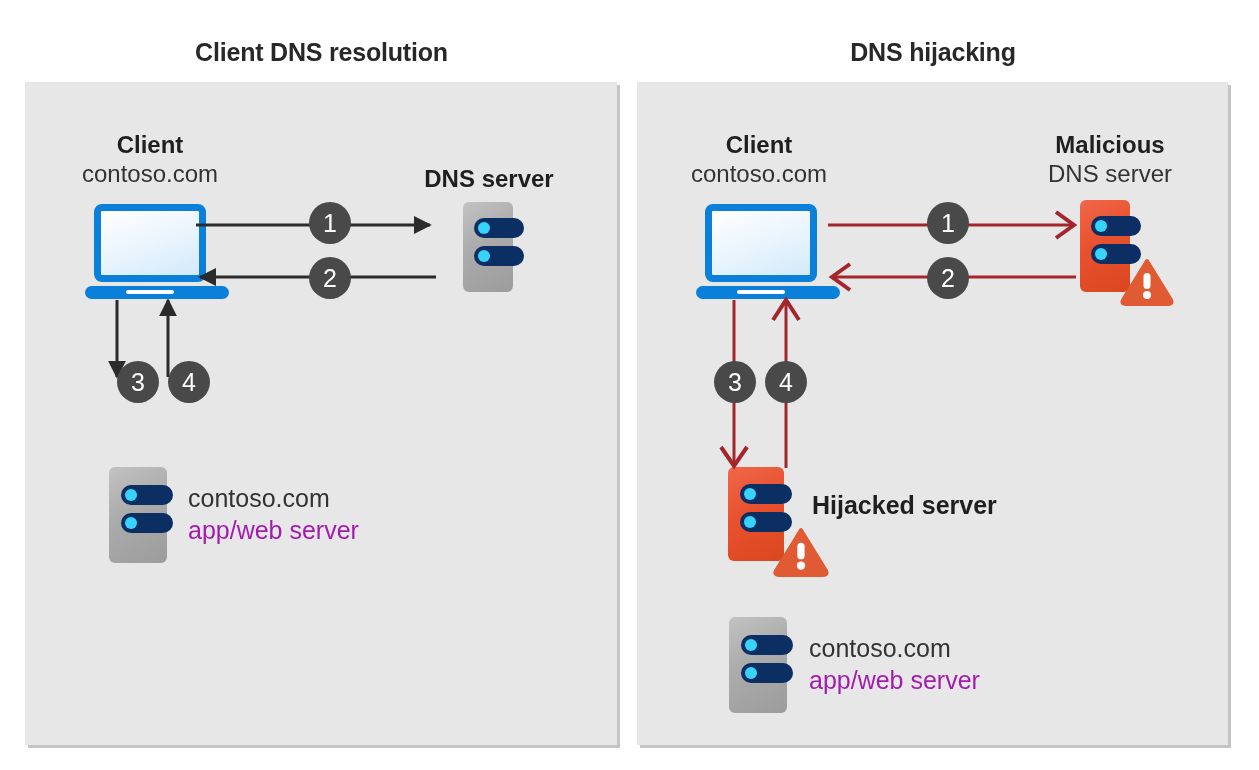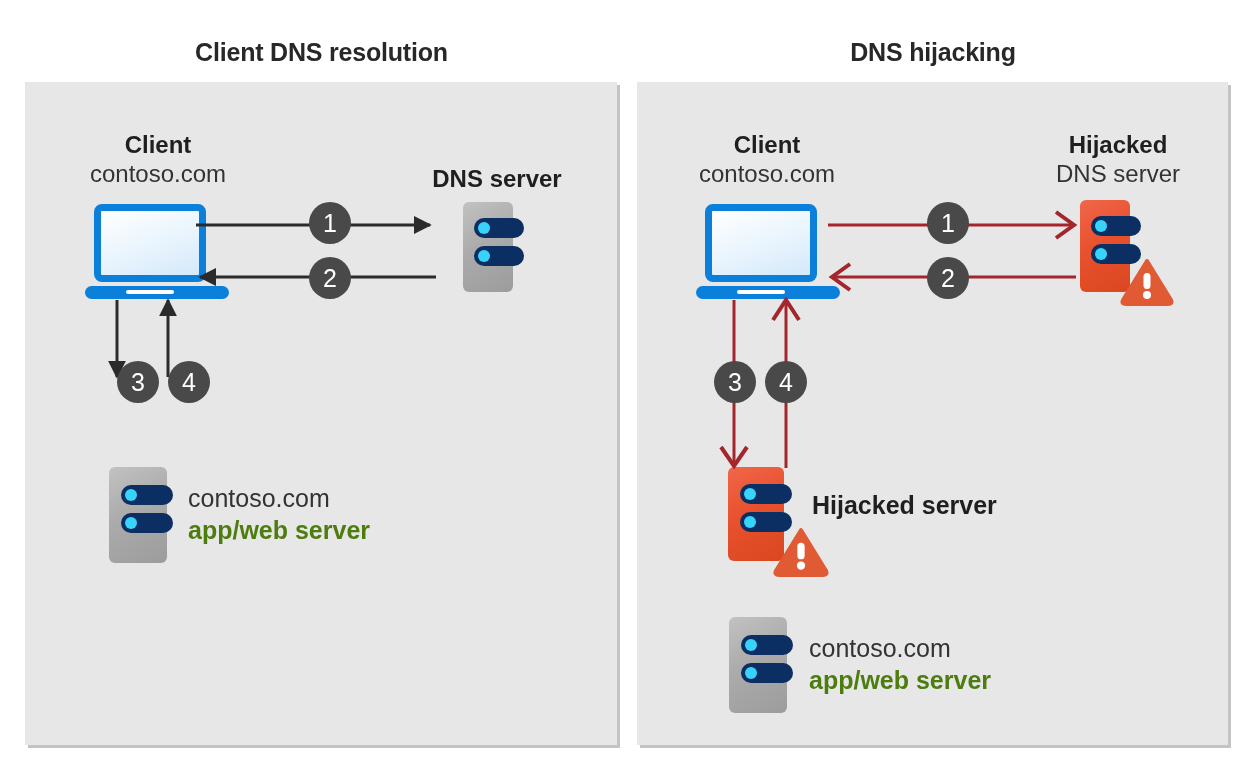--- a/index.html
+++ b/index.html
@@ -57,38 +57,38 @@
     font-weight: bold;
     font-size: 24px;
     color: #1f1f1f;
   }
   .lbl .n {
     display: block;
     font-weight: normal;
     font-size: 24px;
     color: #333333;
   }
-  .lbl.center { text-align: center; transform: translateX(-50%); margin-left: 8px; }
+  .lbl.center { text-align: center; transform: translateX(-50%); }
 
   .srv-label {
     position: absolute;
     white-space: nowrap;
     line-height: 1.28;
   }
   .srv-label .n {
     display: block;
     font-size: 25px;
     font-weight: normal;
     color: #333333;
   }
   .srv-label .b {
     display: block;
     font-size: 25px;
-    font-weight: bold;
-    color: #4d7c0f;
+    font-weight: normal;
+    color: #a21caf;
     text-align: center;
   }
   .srv-label.one-bold {
     font-size: 25px;
     font-weight: bold;
     color: #1f1f1f;
   }
 
   
   .laptop { position: absolute; }
@@ -234,21 +234,21 @@
   </div>
 
   <div class="panel" id="panel-right">
 
     <div class="lbl center" style="left:122px; top:48px;">
       <span class="b">Client</span>
       <span class="n">contoso.com</span>
     </div>
 
     <div class="lbl center" style="left:473px; top:48px;">
-      <span class="b">Hijacked</span>
+      <span class="b">Malicious</span>
       <span class="n">DNS server</span>
     </div>
 
     <div class="laptop" style="left:68px; top:122px; width:112px; height:96px;">
       <div class="lid"></div>
       <div class="base"></div>
       <div class="notch"></div>
     </div>
 
     <div class="server red" style="left:443px; top:118px; width:50px; height:92px;">

